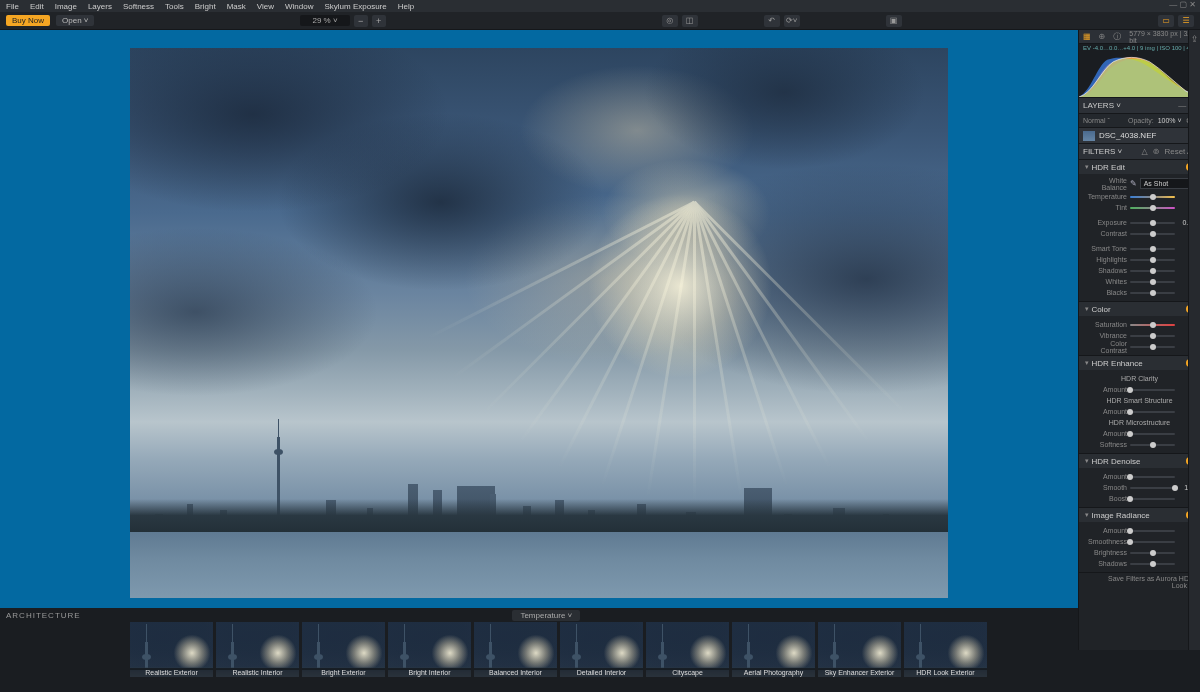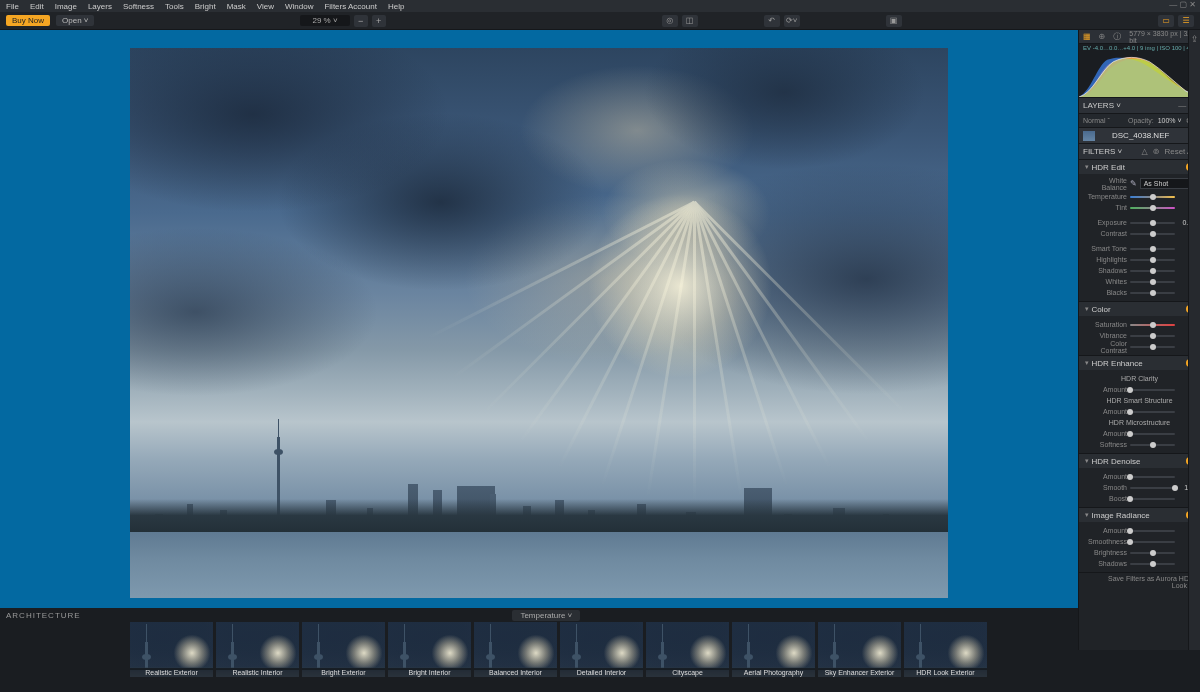--- a/index.html
+++ b/index.html
@@ -58,21 +58,21 @@
 .top-icons{height:14px;display:flex;align-items:center;padding:0 4px;gap:8px;background:#2c3036;color:#888;border-bottom:1px solid #15171a}
 .top-icons .hi{color:#f5a623}
 .img-meta{margin-left:auto;font-size:7px;color:#888}
 .ev-bar{font-size:6px;color:#6aa;padding:1px 4px;background:#1a1d21;white-space:nowrap;overflow:hidden}
 .histogram{height:46px;background:#1a1d21;position:relative;border-bottom:1px solid #15171a}
 .histo-svg{width:100%;height:100%}
 .panel-hdr{height:16px;display:flex;align-items:center;padding:0 4px;background:#2c3036;border-bottom:1px solid #15171a;color:#ccc;font-size:8px}
 .panel-hdr .right{margin-left:auto;display:flex;gap:5px;align-items:center;color:#888}
 .layer-opts{height:14px;display:flex;align-items:center;padding:0 4px;gap:4px;background:#24282d;font-size:7px;color:#888;border-bottom:1px solid #15171a}
 .layer-opts .opval{color:#ccc}
-.layer-row{height:16px;display:flex;align-items:center;padding:0 4px;gap:17px;background:#2f3339;border-bottom:1px solid #15171a;color:#ddd;font-size:8px}
+.layer-row{height:16px;display:flex;align-items:center;padding:0 4px;gap:4px;background:#2f3339;border-bottom:1px solid #15171a;color:#ddd;font-size:8px}
 .layer-row .thumb{width:12px;height:10px;background:linear-gradient(180deg,#4a6a8e,#6585a5)}
 .filter-group{border-bottom:1px solid #15171a}
 .fg-hdr{height:14px;display:flex;align-items:center;padding:0 6px;background:#2a2e33;color:#ccc;font-size:8px;cursor:pointer}
 .fg-hdr::before{content:"▾";font-size:7px;margin-right:3px;color:#888}
 .fg-hdr .tog{margin-left:auto;width:8px;height:8px;border-radius:50%;background:#f5a623}
 .fg-body{padding:3px 4px;background:#202327}
 .subhdr{font-size:7px;color:#aaa;text-align:center;padding:2px 0}
 .slider-row{display:flex;align-items:center;height:11px;gap:3px}
 .sl-label{width:44px;text-align:right;font-size:7px;color:#888}
 .sl-track{flex:1;height:2px;background:#3a3e44;position:relative;border-radius:1px}
@@ -94,21 +94,21 @@
   <span>File</span>
     <span>Edit</span>
     <span>Image</span>
     <span>Layers</span>
     <span>Softness</span>
     <span>Tools</span>
     <span>Bright</span>
     <span>Mask</span>
     <span>View</span>
     <span>Window</span>
-    <span>Filters Account</span>
+    <span>Skylum Exposure</span>
     <span>Help</span>
   <div class="win-controls">— ▢ ✕</div>
 </div>
 
 <div class="toolbar">
   <span class="btn-buy">Buy Now</span>
   <span class="btn-open">Open ˅</span>
   <div class="zoom-group">
     <span class="zoom-box">29 % ˅</span>
     <span class="zoom-btn">−</span>

